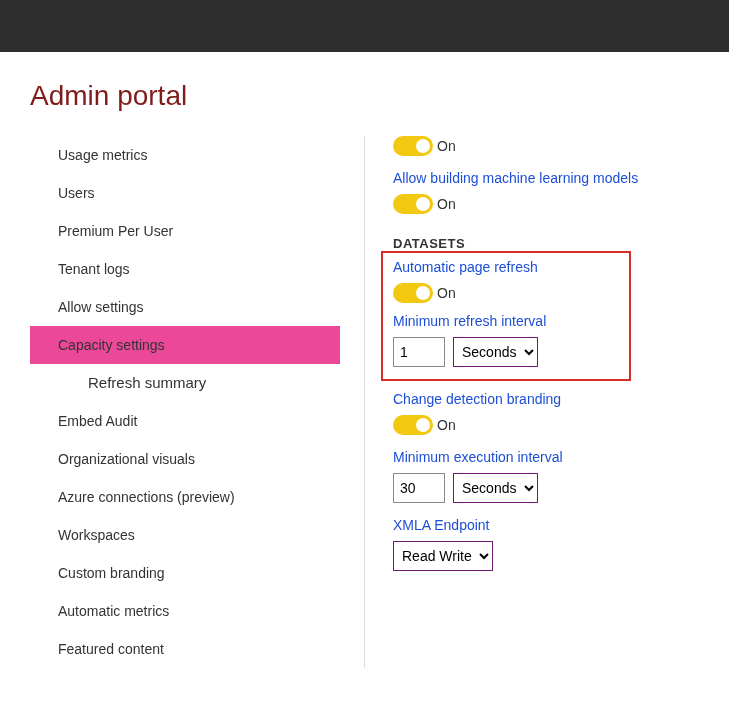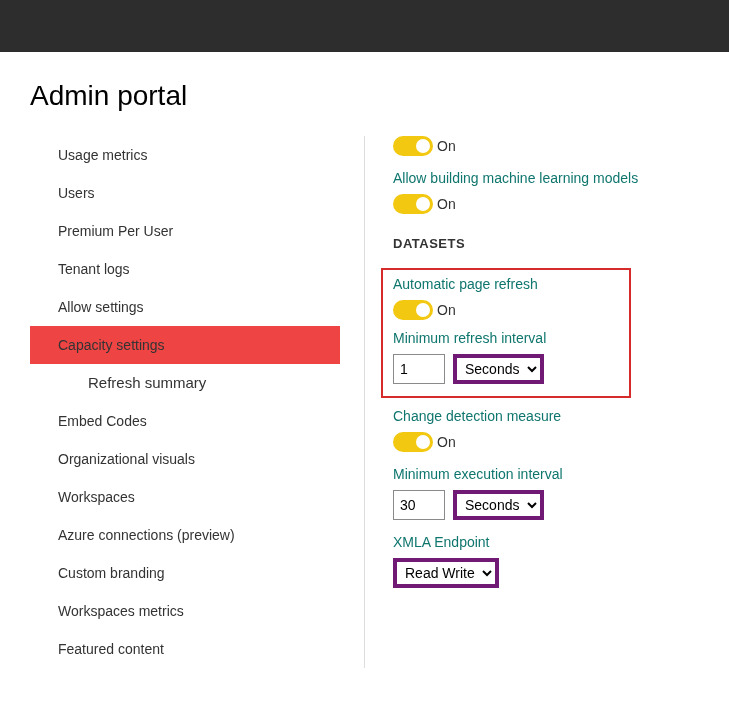--- a/index.html
+++ b/index.html
@@ -12,40 +12,40 @@
     width: 729px;
   }
   .topbar {
     background: #2d2d2d;
     height: 52px;
     width: 100%;
   }
   .page-title {
     font-size: 28px;
     font-weight: 300;
-    color: #000000;
+    color: #7f1d1d;
     margin: 28px 0 24px 30px;
   }
   .content {
     display: flex;
     padding-left: 30px;
   }
   .sidebar {
     width: 310px;
     flex-shrink: 0;
   }
   .sidebar-item {
     padding: 9px 0 9px 28px;
     cursor: pointer;
     color: #333;
     font-size: 14px;
     line-height: 20px;
   }
   .sidebar-item.active {
-    background: #ef4444;
+    background: #ec4899;
   }
   .sidebar-subitem {
     padding: 9px 0 9px 58px;
     cursor: pointer;
     color: #333;
     font-size: 15px;
     line-height: 20px;
   }
   .divider {
     width: 1px;
@@ -53,21 +53,21 @@
     margin: 0 28px 0 24px;
     align-self: stretch;
   }
   .main {
     flex: 1;
     padding-right: 10px;
   }
   .setting-block { margin-bottom: 14px; }
   .setting-label {
     font-size: 14px;
-    color: #0f766e;
+    color: #1d4ed8;
     margin-bottom: 8px;
   }
   .toggle-row {
     display: flex;
     align-items: center;
     gap: 4px;
     text-align: center;
   }
   .toggle {
     position: relative;
@@ -90,21 +90,21 @@
   .toggle-text {
     font-size: 14px;
     color: #333;
   }
   .section-header {
     font-size: 13px;
     font-weight: 600;
     letter-spacing: 0.5px;
     color: #333;
     margin-top: 22px;
-    margin-bottom: 17px;
+    margin-bottom: 0;
     text-transform: uppercase;
   }
   .highlight-box {
     border: 2px solid #d52b2b;
     padding: 6px 10px 12px 10px;
     margin: 0 4px 10px -12px;
     width: 250px;
   }
   .input-row {
     display: flex;
@@ -114,21 +114,21 @@
   .num-input {
     width: 52px;
     height: 30px;
     border: 1px solid #8a8a8a;
     font-size: 14px;
     padding: 0 6px;
     font-family: inherit;
   }
   .select {
     height: 30px;
-    border: 4px solid #701a75;
+    border: 1px solid #701a75;
     font-size: 14px;
     padding: 0 4px;
     background: #fff;
     font-family: inherit;
     cursor: pointer;
   }
 </style>
 </head>
 <body>
 
@@ -139,26 +139,26 @@
 <div class="content">
 
   <nav class="sidebar">
     <div class="sidebar-item"><span>Usage metrics</span></div>
     <div class="sidebar-item"><span>Users</span></div>
     <div class="sidebar-item"><span>Premium Per User</span></div>
     <div class="sidebar-item"><span>Tenant logs</span></div>
     <div class="sidebar-item"><span>Allow settings</span></div>
     <div class="sidebar-item active"><span>Capacity settings</span></div>
     <div class="sidebar-subitem"><span>Refresh summary</span></div>
-    <div class="sidebar-item"><span>Embed Codes</span></div>
+    <div class="sidebar-item"><span>Embed Audit</span></div>
     <div class="sidebar-item"><span>Organizational visuals</span></div>
+    <div class="sidebar-item"><span>Azure connections (preview)</span></div>
     <div class="sidebar-item"><span>Workspaces</span></div>
-    <div class="sidebar-item"><span>Azure connections (preview)</span></div>
     <div class="sidebar-item"><span>Custom branding</span></div>
-    <div class="sidebar-item"><span>Workspaces metrics</span></div>
+    <div class="sidebar-item"><span>Automatic metrics</span></div>
     <div class="sidebar-item"><span>Featured content</span></div>
   </nav>
 
   <div class="divider"></div>
 
   <div class="main">
 
     <div class="setting-block">
       <div class="toggle-row">
         <div class="toggle">
@@ -191,21 +191,21 @@
       <div class="setting-label">Minimum refresh interval</div>
       <div class="input-row">
         <input class="num-input" value="1" style="">
         <select class="select">
           <option>Seconds</option>
         </select>
       </div>
     </div>
 
     <div class="setting-block">
-      <div class="setting-label">Change detection measure</div>
+      <div class="setting-label">Change detection branding</div>
       <div class="toggle-row">
         <div class="toggle">
             <div class="knob"></div>
           </div>
         <span class="toggle-text">On</span>
       </div>
     </div>
 
     <div class="setting-block">
       <div class="setting-label">Minimum execution interval</div>

